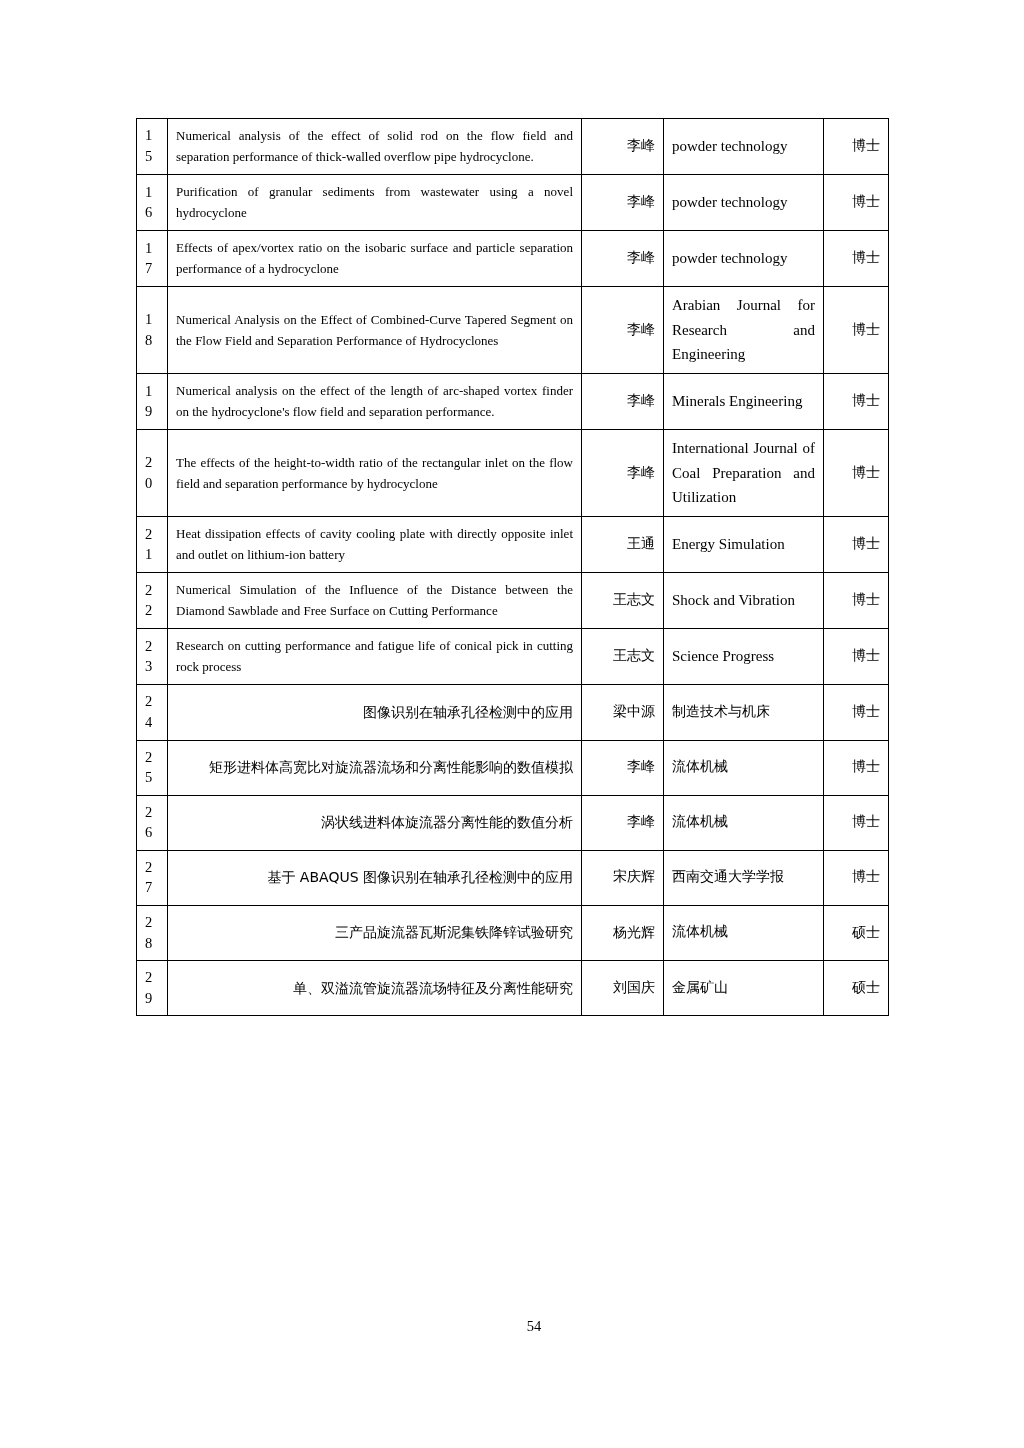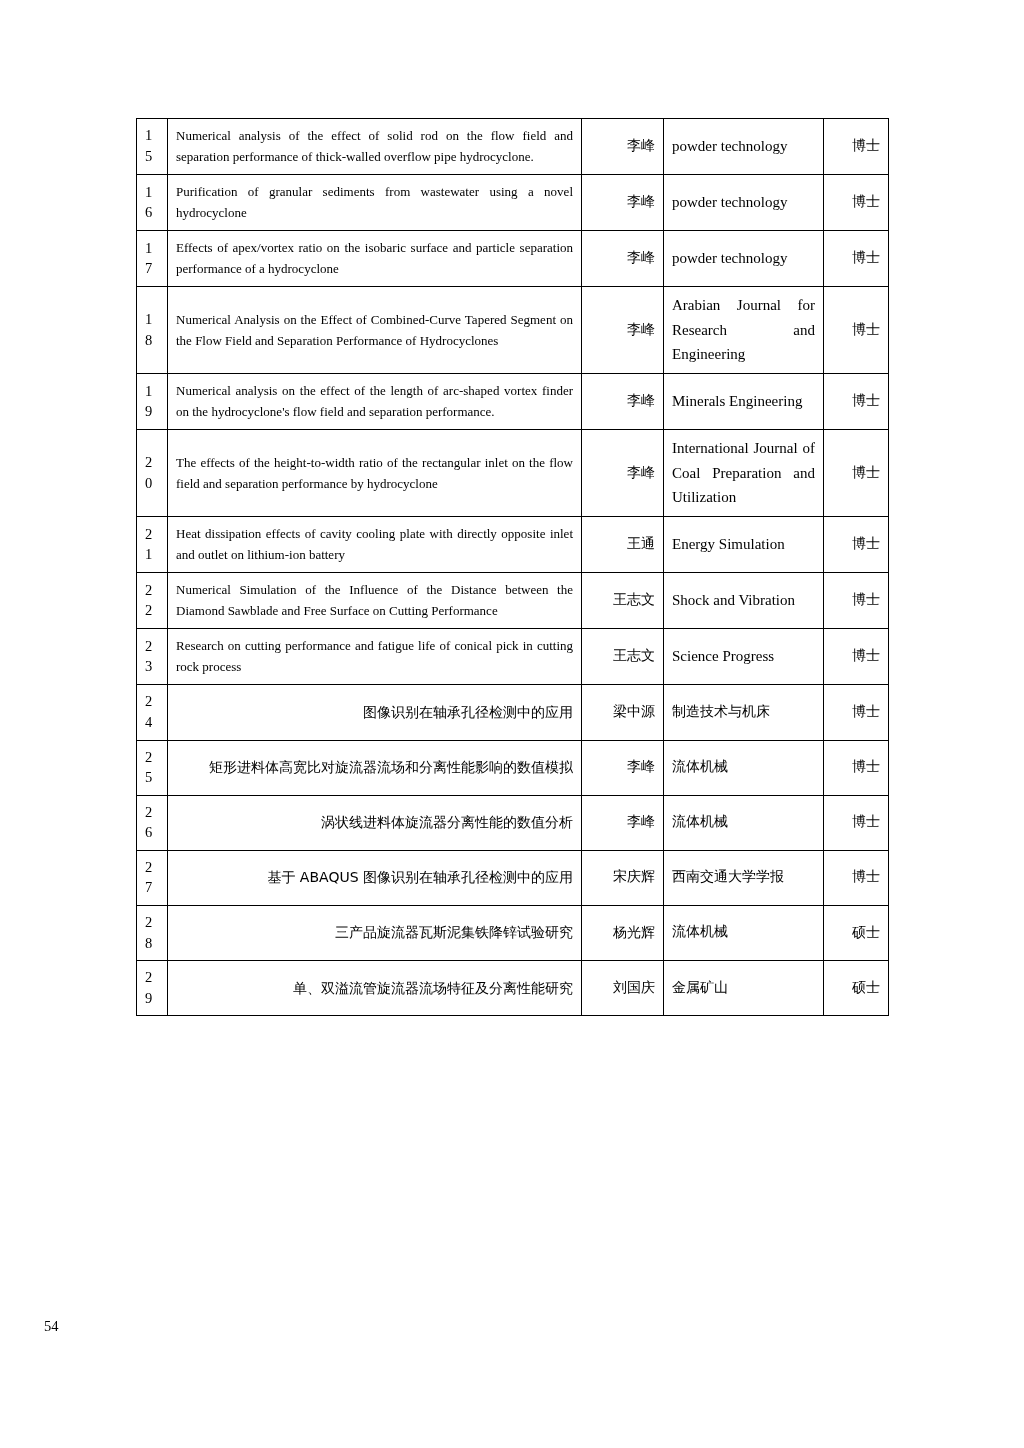--- a/index.html
+++ b/index.html
@@ -85,20 +85,21 @@
   td.degree {
     font-family: "DejaVu Sans", "Liberation Sans", sans-serif;
     font-size: 14px;
     text-align: right;
   }
   .page-number {
     position: absolute;
     left: 0;
     right: 0;
     top: 1318px;
+    text-align: center;
     font-family: "Liberation Serif", serif;
     font-size: 14.5px;
     color: #000000;
     margin-left: 44px;
   }
 </style>
 </head>
 <body>
 
 <div class="page">

